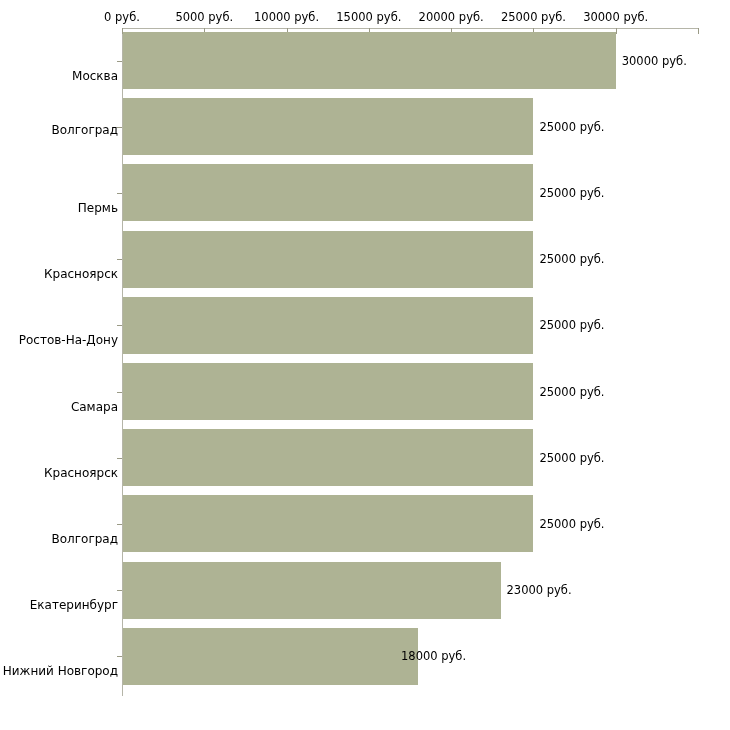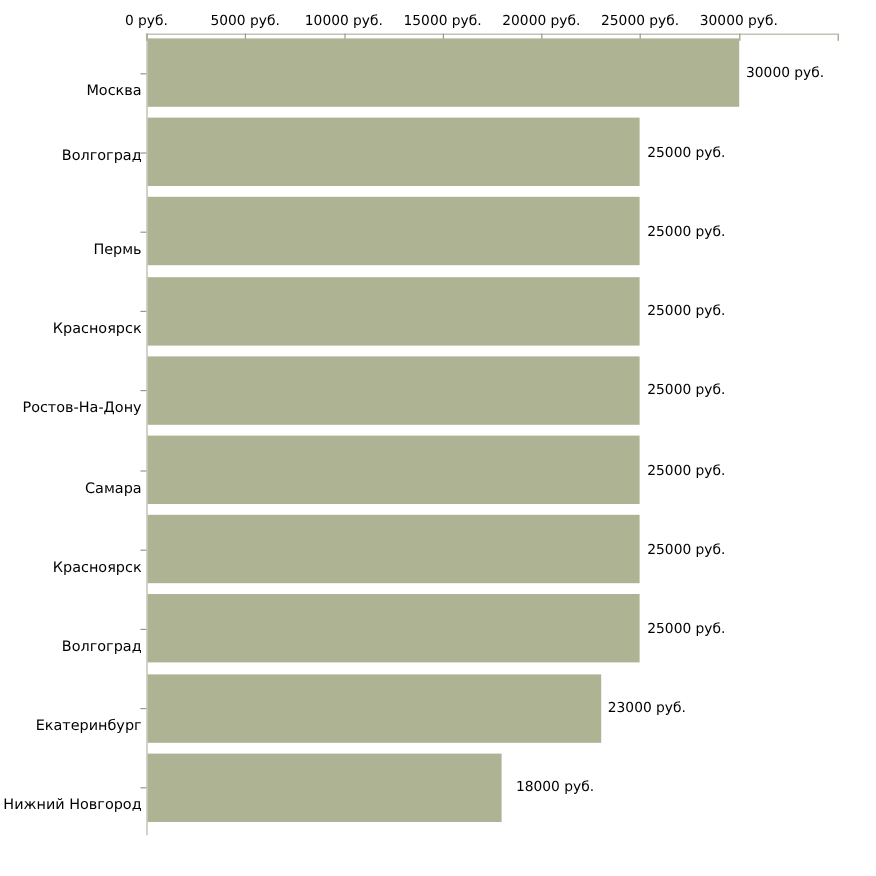--- a/index.html
+++ b/index.html
@@ -150,16 +150,16 @@
       <div class="bar-value" style="left: 539.429px; top: 325.3px;">25000 руб.</div>
       <div class="bar" style="top: 363px; height: 57px; width: 410.429px; background: rgb(174, 179, 148);"></div>
       <div class="bar-value" style="left: 539.429px; top: 391.5px;">25000 руб.</div>
       <div class="bar" style="top: 429.2px; height: 57px; width: 410.429px; background: rgb(174, 179, 148);"></div>
       <div class="bar-value" style="left: 539.429px; top: 457.7px;">25000 руб.</div>
       <div class="bar" style="top: 495.4px; height: 57px; width: 410.429px; background: rgb(174, 179, 148);"></div>
       <div class="bar-value" style="left: 539.429px; top: 523.9px;">25000 руб.</div>
       <div class="bar" style="top: 561.6px; height: 57px; width: 377.514px; background: rgb(174, 179, 148);"></div>
       <div class="bar-value" style="left: 506.514px; top: 590.1px;">23000 руб.</div>
       <div class="bar" style="top: 627.8px; height: 57px; width: 295.229px; background: rgb(174, 179, 148);"></div>
-      <div class="bar-value" style="left: 430px; top: 656.3px;">18000 руб.</div>
+      <div class="bar-value" style="left: 401px; top: 656.3px;">18000 руб.</div>
     </div>
 
 </div>
 
 </body></html>

